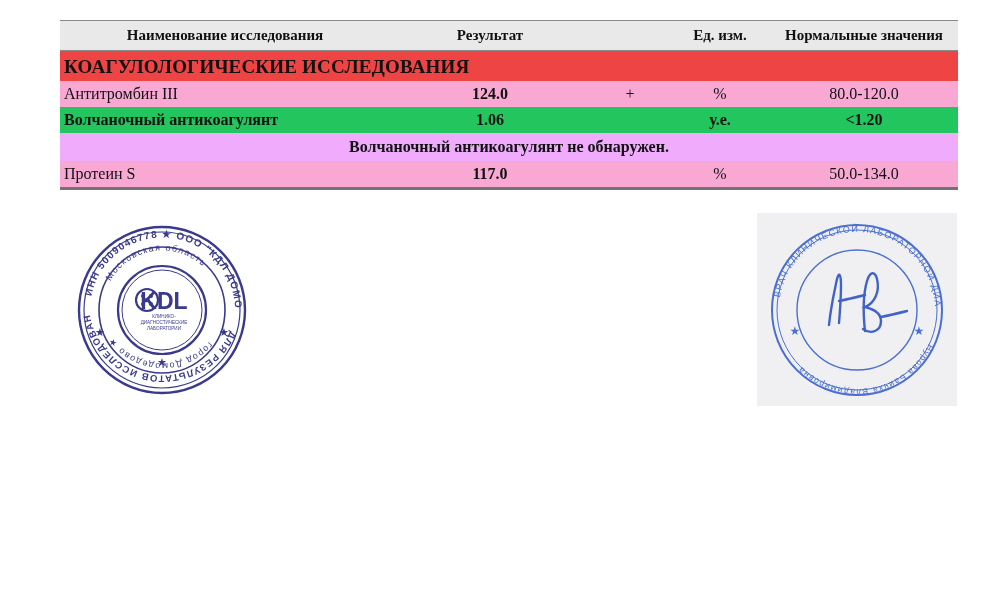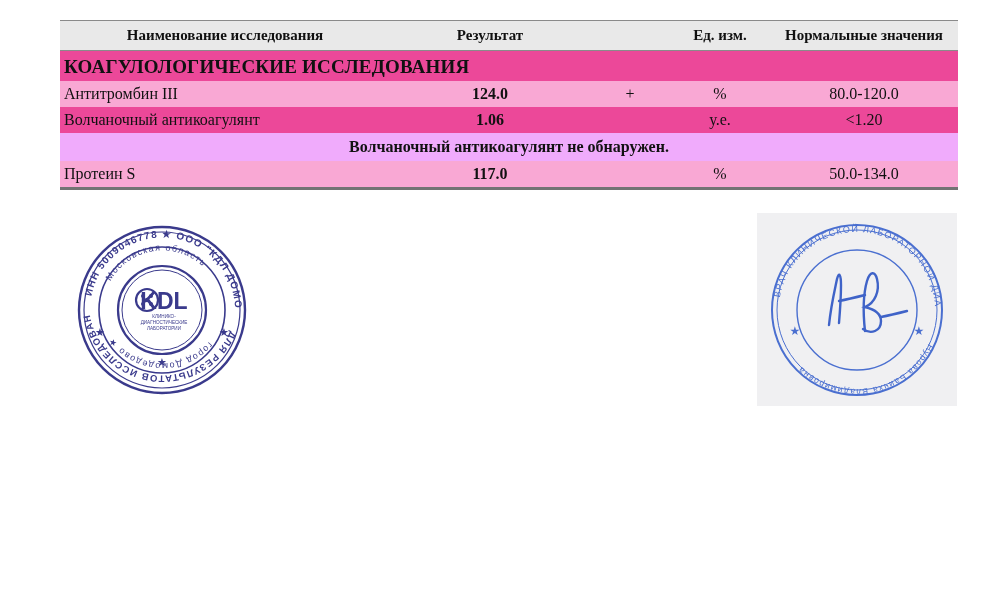--- a/index.html
+++ b/index.html
@@ -58,28 +58,28 @@
 
   table.results td {
     font-size: 16px;
     padding: 4px 4px 4px 4px;
     vertical-align: middle;
   }
 
   tr.section td {
     font-weight: bold;
     font-size: 19px;
-    background: #ec4899;
+    background: #ef4444;
     padding-top: 5px;
     padding-bottom: 3px;
     letter-spacing: 0.2px;
   }
 
   tr.shaded td { background: #f9a8d4; }
-  tr.plain td  { background: #ec4899; }
+  tr.plain td  { background: #22c55e; font-weight: bold; }
 
   td.name {
     text-align: left;
     padding-left: 6px;
   }
   td.result {
     text-align: center;
     font-weight: bold;
   }
   td.flag {

